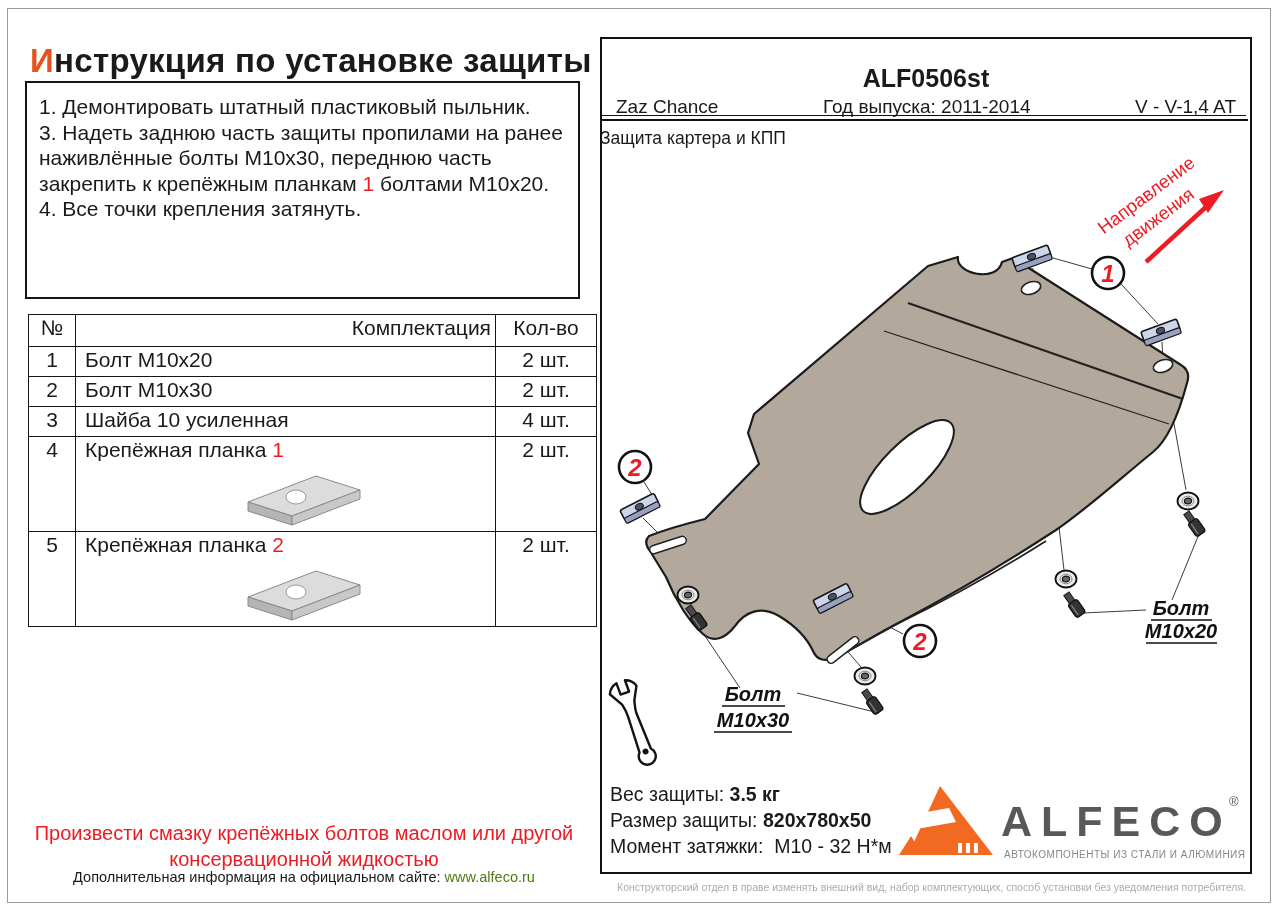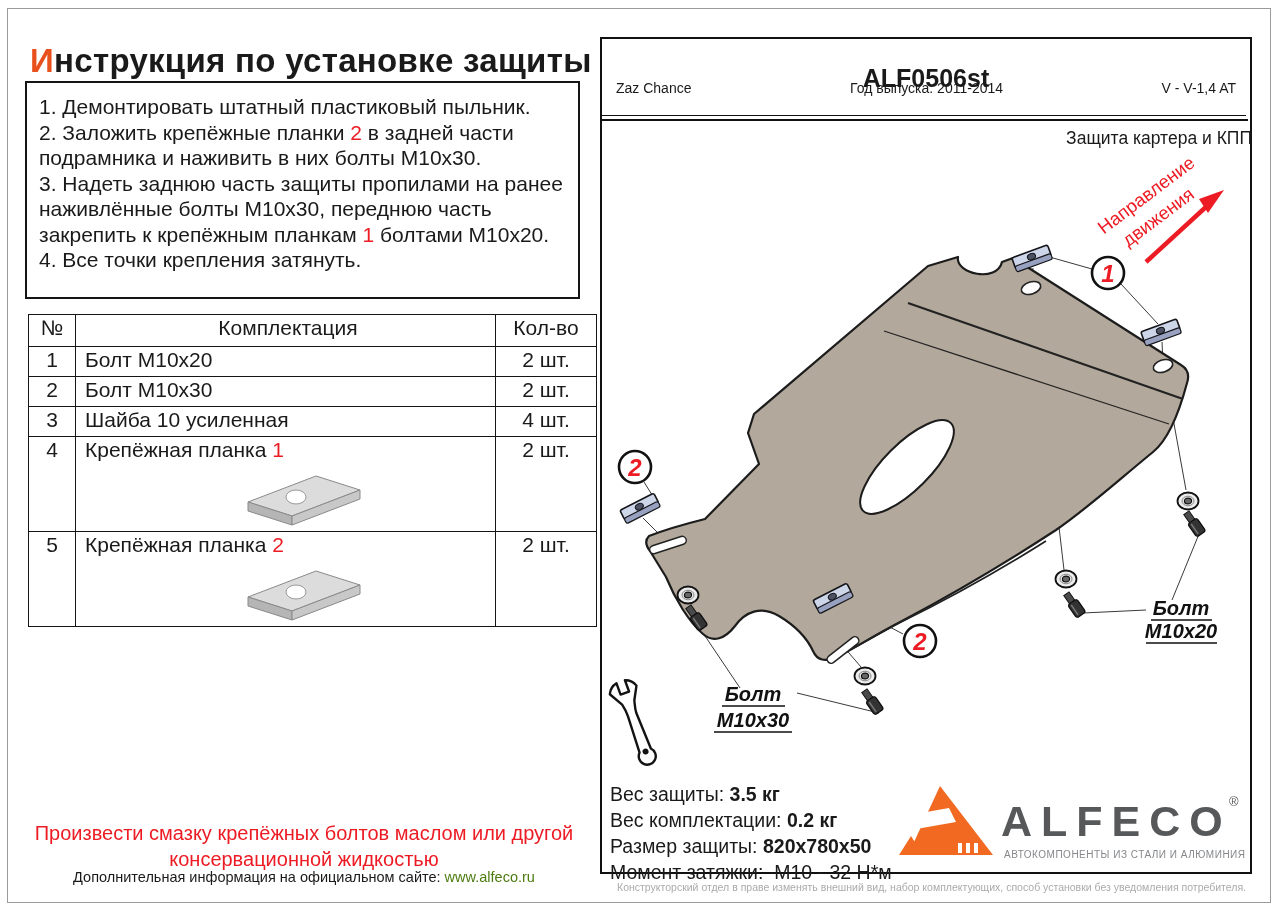--- a/index.html
+++ b/index.html
@@ -26,24 +26,24 @@
   tr.row-img td{height:92px;}
   .plank-wrap{margin:4px 0 0 155px;width:128px;height:60px;}
   
   .warning{left:30px;top:820px;width:548px;text-align:center;color:#ed1c24;
            font-size:20px;line-height:26px;}
   .site-line{left:30px;top:869px;width:548px;text-align:center;font-size:14.5px;color:#1a1a1a;}
   .site-line .link{color:#4d7c0f;}
   
   .panel{left:600px;top:37px;width:648px;height:833px;border:2.5px solid #111;}
   .p-code{left:600px;top:42px;width:652px;text-align:center;font-size:25px;font-weight:700;margin-top:22px;}
-  .p-row{left:616px;top:80px;width:620px;display:flex;justify-content:space-between;font-size:14px;}
+  .p-row{left:616px;top:96px;width:620px;display:flex;justify-content:space-between;font-size:19px;}
   .p-div1{left:602px;top:115px;width:644px;border-top:1.7px solid #111;}
   .p-div2{left:600px;top:119px;width:648px;border-top:2.5px solid #111;}
-  .p-sub{left:600px;top:128px;width:652px;text-align:right;font-size:17.5px;}
+  .p-sub{left:600px;top:128px;width:652px;text-align:left;font-size:17.5px;}
   
   .specs{left:610px;top:781px;font-size:19.5px;line-height:26px;white-space:nowrap;}
   .specs b{font-weight:700;}
   
   .logo-word{left:1001px;top:797px;font-size:43px;font-weight:700;color:#57585a;
              letter-spacing:9px;white-space:nowrap;}
   .logo-reg{left:1229px;top:794px;font-size:13px;color:#57585a;}
   .logo-tag{left:1004px;top:849px;width:238px;font-size:10px;letter-spacing:.5px;
             color:#85878a;white-space:nowrap;}
   .disclaimer{left:600px;top:881px;width:646px;text-align:right;font-size:10.5px;color:#ababab;}
@@ -54,30 +54,29 @@
 </style>
 </head>
 <body>
 
 <div class="page-frame"></div>
 
 <h1 class="abs title"><span class="t-first">И</span><span>нструкция по установке защиты</span></h1>
 
 <div class="abs instr-box" id="instrBox">
     <div><span>1. Демонтировать штатный пластиковый пыльник.</span></div>
-    <div><span>2. Заложить крепёжные планки </span><span class="red">2</span><span> в задней части подрамника и наживить в них болты М10х30.</span></div>
     <div><span>3. Надеть заднюю часть защиты пропилами на ранее наживлённые болты М10х30, переднюю часть закрепить к крепёжным планкам </span><span class="red">1</span><span> болтами М10х20.</span></div>
     <div><span>4. Все точки крепления затянуть.</span></div>
   </div>
 
 <table class="parts">
   <thead>
     <tr>
       <th class="c-num">№</th>
-      <th class="c-name" style="text-align:center">Комплектация</th>
+      <th class="c-name" style="text-align:right">Комплектация</th>
       <th class="c-qty">Кол-во</th>
     </tr>
   </thead>
   <tbody id="partsBody">
       <tr class="row-s">
         <td class="c-num">1</td>
         <td class="c-name"><span>Болт М10х20</span></td>
         <td class="c-qty">2 шт.</td>
       </tr>
       <tr class="row-s">
@@ -271,21 +270,20 @@
     <polygon points="898,817 949,808 956,822 905,831" fill="#ffffff"></polygon>
     <polygon points="911,836 923,855 899,855" fill="#f26a21"></polygon>
     <rect x="958" y="843" width="4" height="10" fill="#ffffff"></rect>
     <rect x="966" y="843" width="4" height="10" fill="#ffffff"></rect>
     <rect x="974" y="843" width="4" height="10" fill="#ffffff"></rect>
   </g>
 </svg>
 
 <div class="abs specs" id="specsBlock">
     <div><span>Вес защиты:&nbsp;</span><b>3.5 кг</b></div>
-    <div><span>Вес комплектации:&nbsp;</span><b>0.2 кг</b></div>
     <div><span>Размер защиты:&nbsp;</span><b>820х780х50</b></div>
     <div><span>Момент затяжки:&nbsp;</span><span> М10 - 32 Н*м</span></div>
   </div>
 
 <div class="abs logo-word">ALFECO</div>
 <div class="abs logo-reg">®</div>
 <div class="abs logo-tag">АВТОКОМПОНЕНТЫ ИЗ СТАЛИ И АЛЮМИНИЯ</div>
 
 <div class="abs disclaimer">Конструкторский отдел в праве изменять внешний вид, набор комплектующих, способ установки без уведомления потребителя.</div>
 

